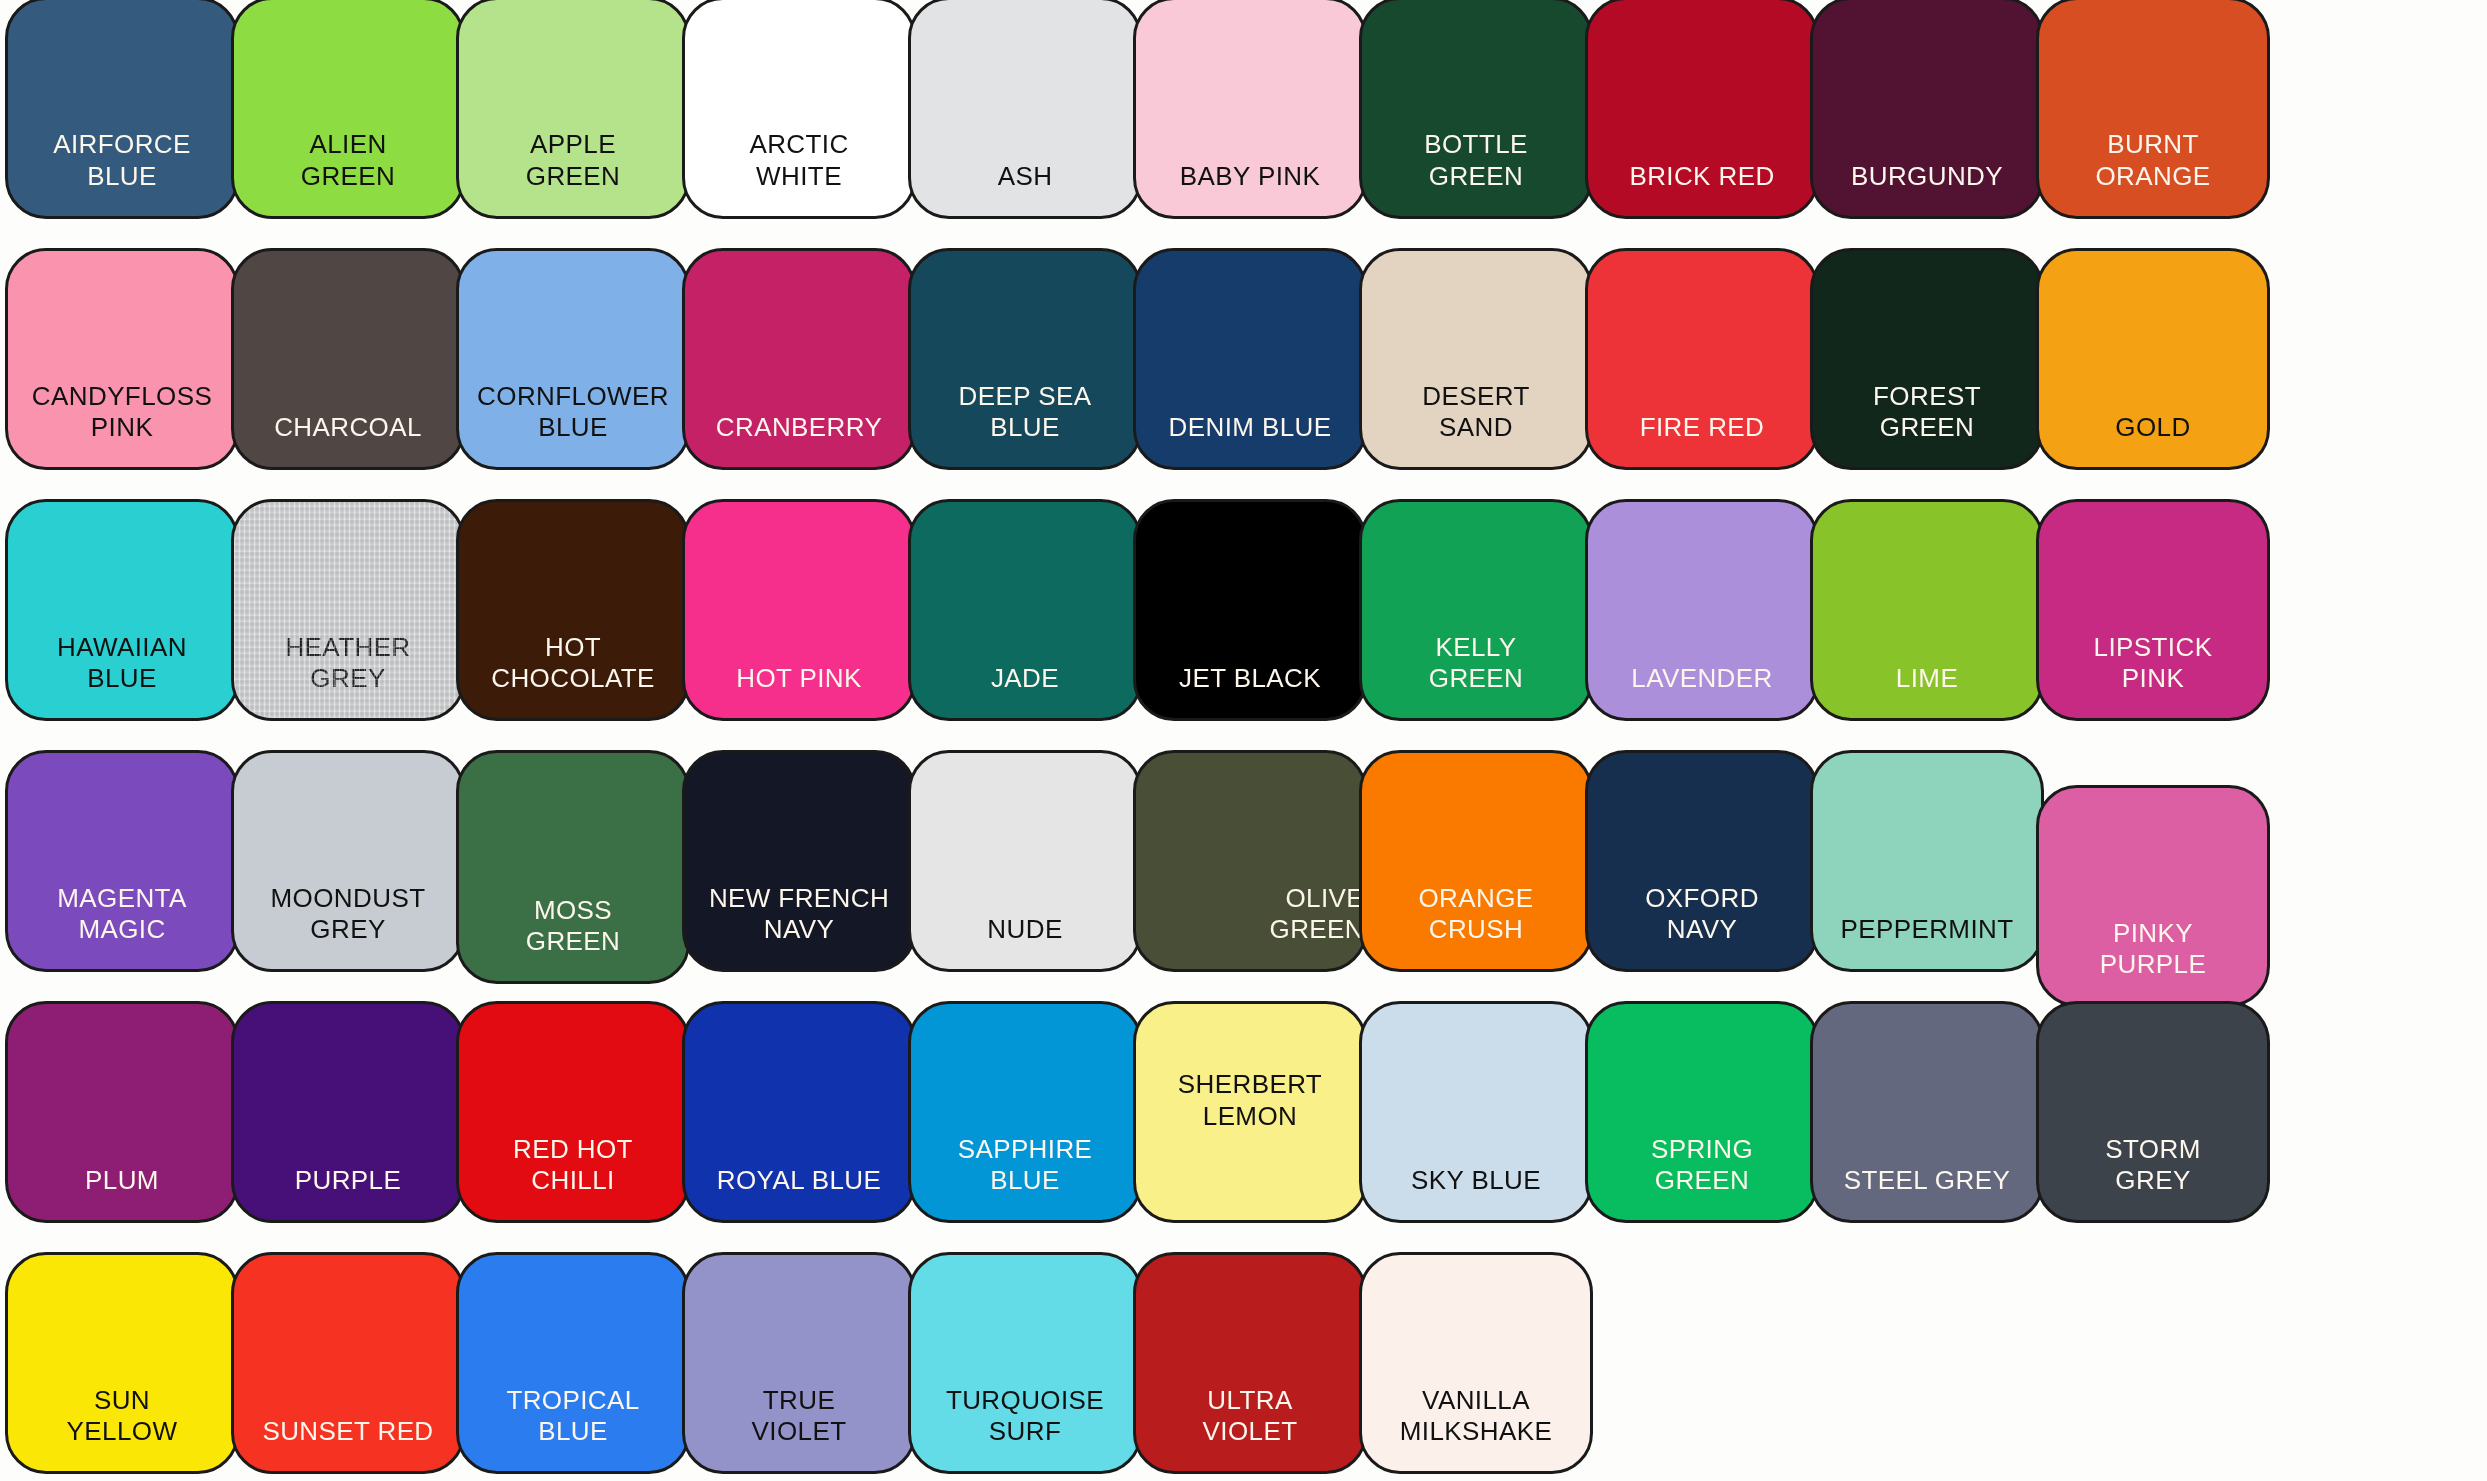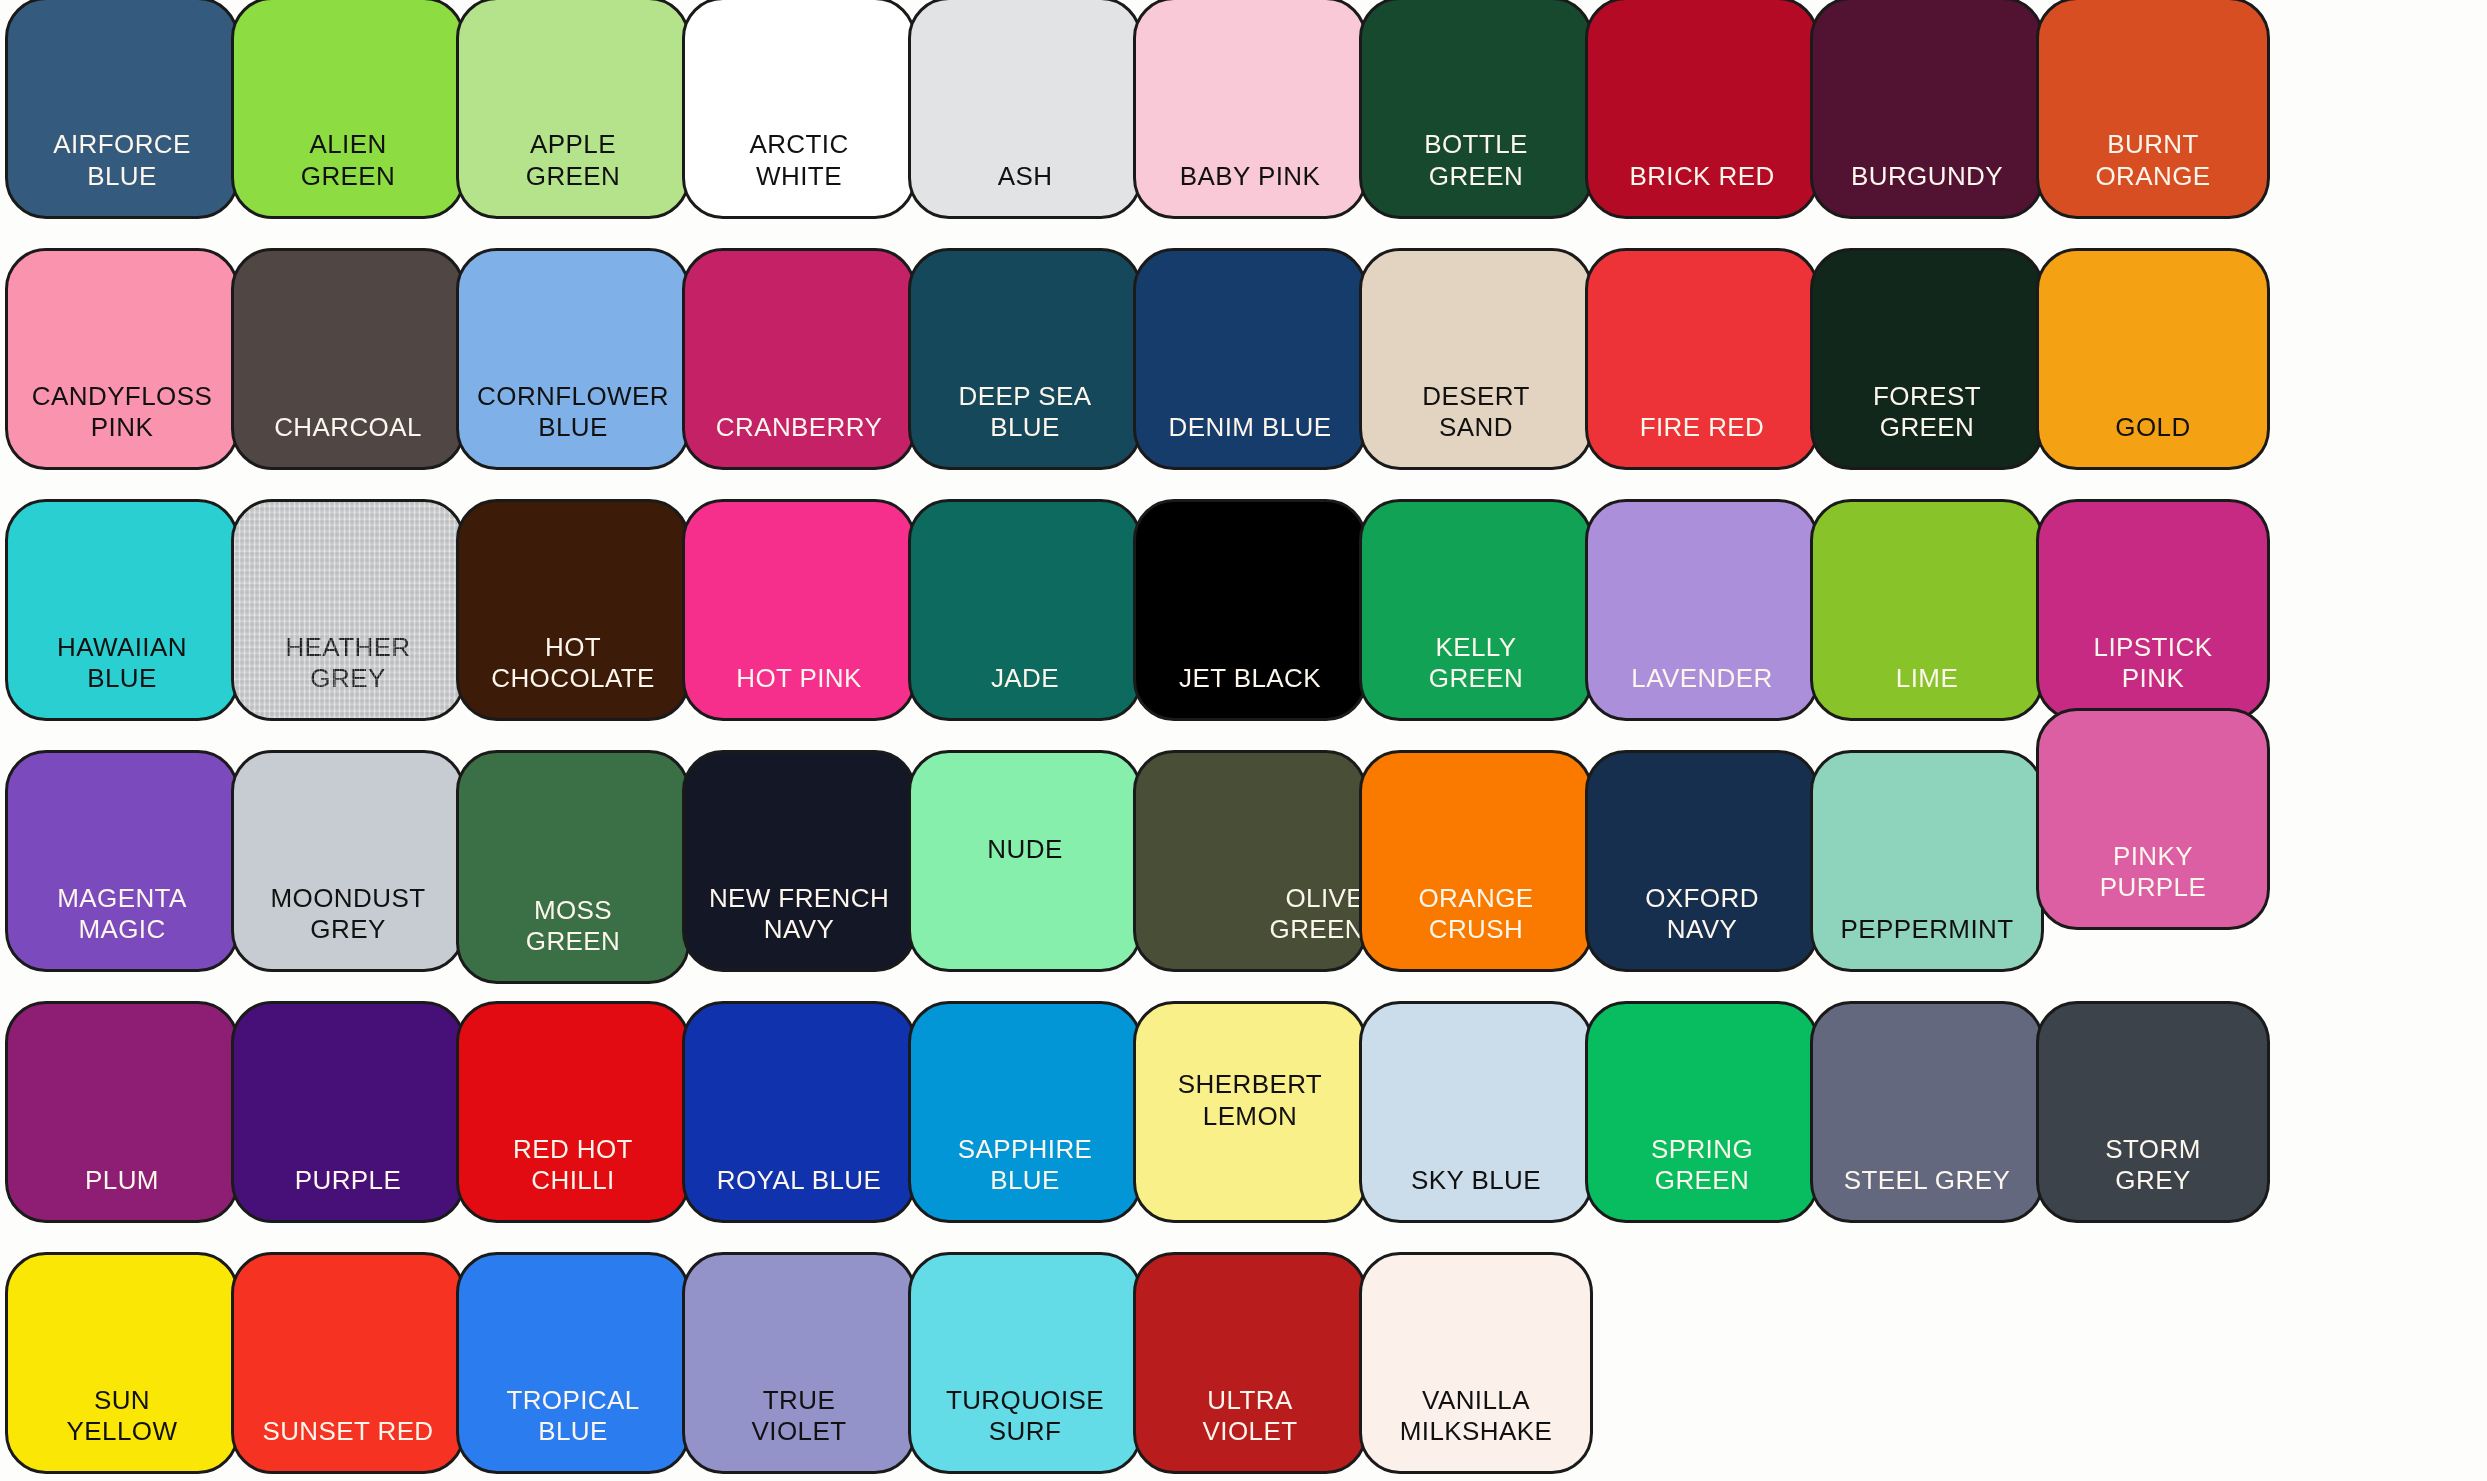--- a/index.html
+++ b/index.html
@@ -185,39 +185,39 @@
 GREY</span>
     </div>
     <div class="swatch" style="left: 456px; top: 750px; width: 234px; height: 234px; border-color: rgb(26, 26, 26); background: rgb(59, 112, 70);">
       <span class="swatch-label" style="color: rgb(253, 246, 236);">MOSS
 GREEN</span>
     </div>
     <div class="swatch" style="left: 682px; top: 750px; width: 234px; height: 222px; border-color: rgb(26, 26, 26); background: rgb(20, 24, 38);">
       <span class="swatch-label" style="color: rgb(253, 246, 236);">NEW FRENCH
 NAVY</span>
     </div>
-    <div class="swatch" style="left: 908px; top: 750px; width: 234px; height: 222px; border-color: rgb(26, 26, 26); background: #86efac; align-items: center;">
+    <div class="swatch" style="left: 908px; top: 750px; width: 234px; height: 222px; border-color: rgb(26, 26, 26); background: #e5e5e5;">
       <span class="swatch-label" style="color: rgb(17, 17, 17);">NUDE</span>
     </div>
     <div class="swatch" style="left: 1133px; top: 750px; width: 234px; height: 222px; border-color: rgb(26, 26, 26); background: rgb(73, 79, 54);">
       <span class="swatch-label" style="color: rgb(253, 246, 236); text-align: right;">OLIVE
 GREEN</span>
     </div>
     <div class="swatch" style="left: 1359px; top: 750px; width: 234px; height: 222px; border-color: rgb(26, 26, 26); background: rgb(250, 122, 0);">
       <span class="swatch-label" style="color: rgb(253, 246, 236);">ORANGE
 CRUSH</span>
     </div>
     <div class="swatch" style="left: 1585px; top: 750px; width: 234px; height: 222px; border-color: rgb(26, 26, 26); background: rgb(23, 47, 79);">
       <span class="swatch-label" style="color: rgb(253, 246, 236);">OXFORD
 NAVY</span>
     </div>
     <div class="swatch" style="left: 1810px; top: 750px; width: 234px; height: 222px; border-color: rgb(26, 26, 26); background: rgb(142, 211, 187);">
       <span class="swatch-label" style="color: rgb(17, 17, 17);">PEPPERMINT</span>
     </div>
-    <div class="swatch" style="left: 2036px; top: 708px; width: 234px; height: 222px; border-color: rgb(26, 26, 26); background: rgb(220, 95, 163);">
+    <div class="swatch" style="left: 2036px; top: 785px; width: 234px; height: 222px; border-color: rgb(26, 26, 26); background: rgb(220, 95, 163);">
       <span class="swatch-label" style="color: rgb(253, 246, 236);">PINKY
 PURPLE</span>
     </div>
     <div class="swatch" style="left: 5px; top: 1001px; width: 234px; height: 222px; border-color: rgb(26, 26, 26); background: rgb(142, 30, 115);">
       <span class="swatch-label" style="color: rgb(253, 246, 236);">PLUM</span>
     </div>
     <div class="swatch" style="left: 231px; top: 1001px; width: 234px; height: 222px; border-color: rgb(26, 26, 26); background: rgb(71, 16, 121);">
       <span class="swatch-label" style="color: rgb(253, 246, 236);">PURPLE</span>
     </div>
     <div class="swatch" style="left: 456px; top: 1001px; width: 234px; height: 222px; border-color: rgb(26, 26, 26); background: rgb(227, 11, 18);">

